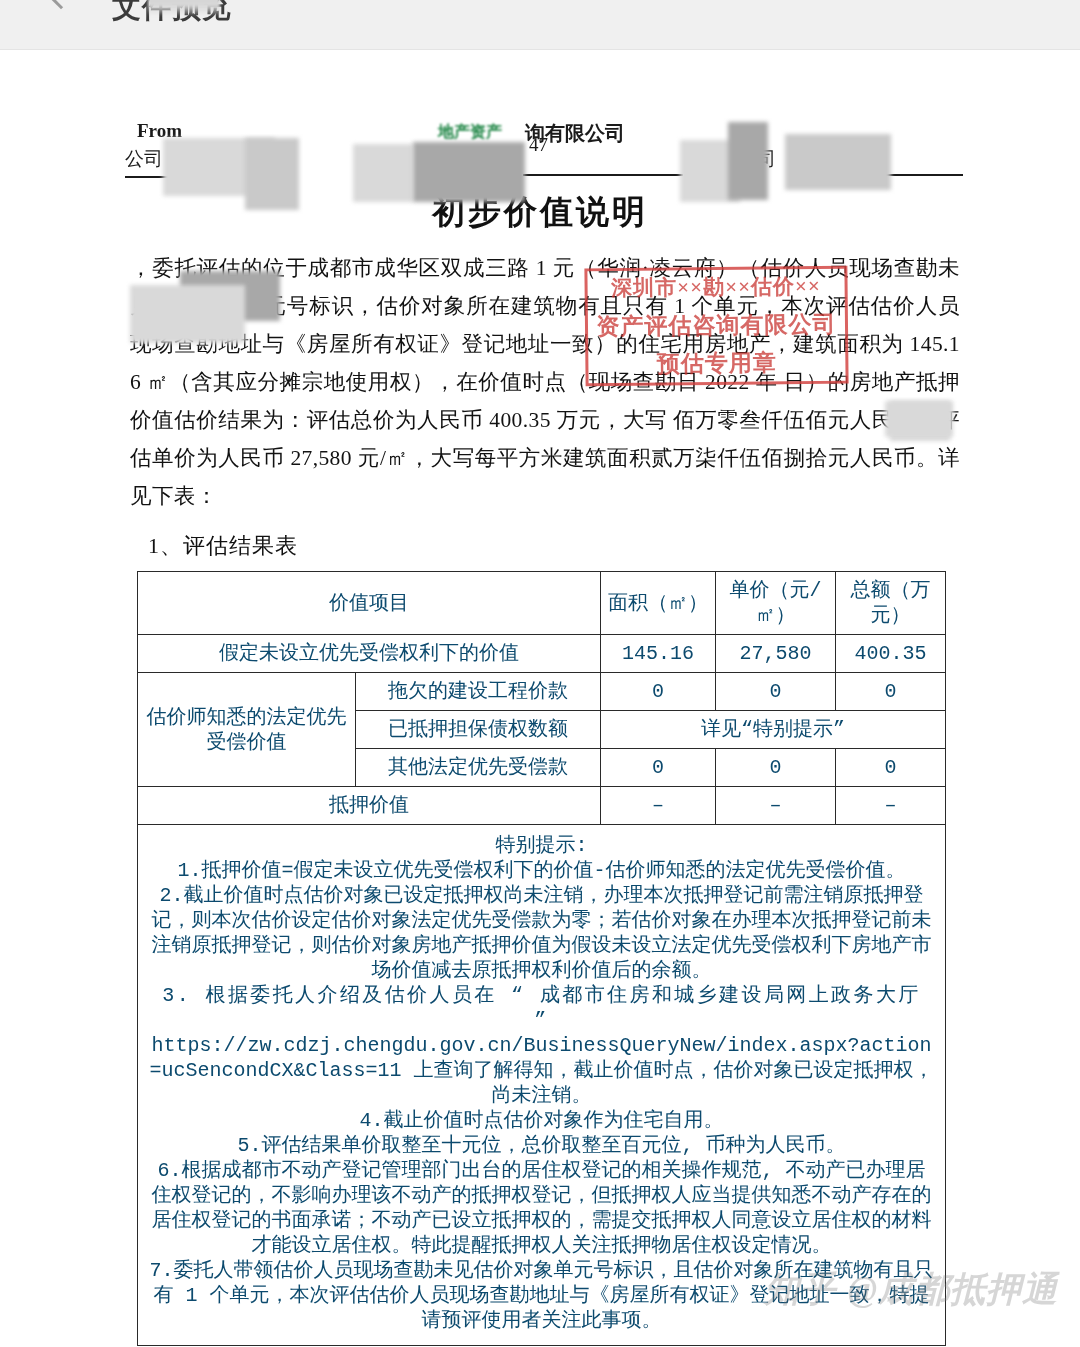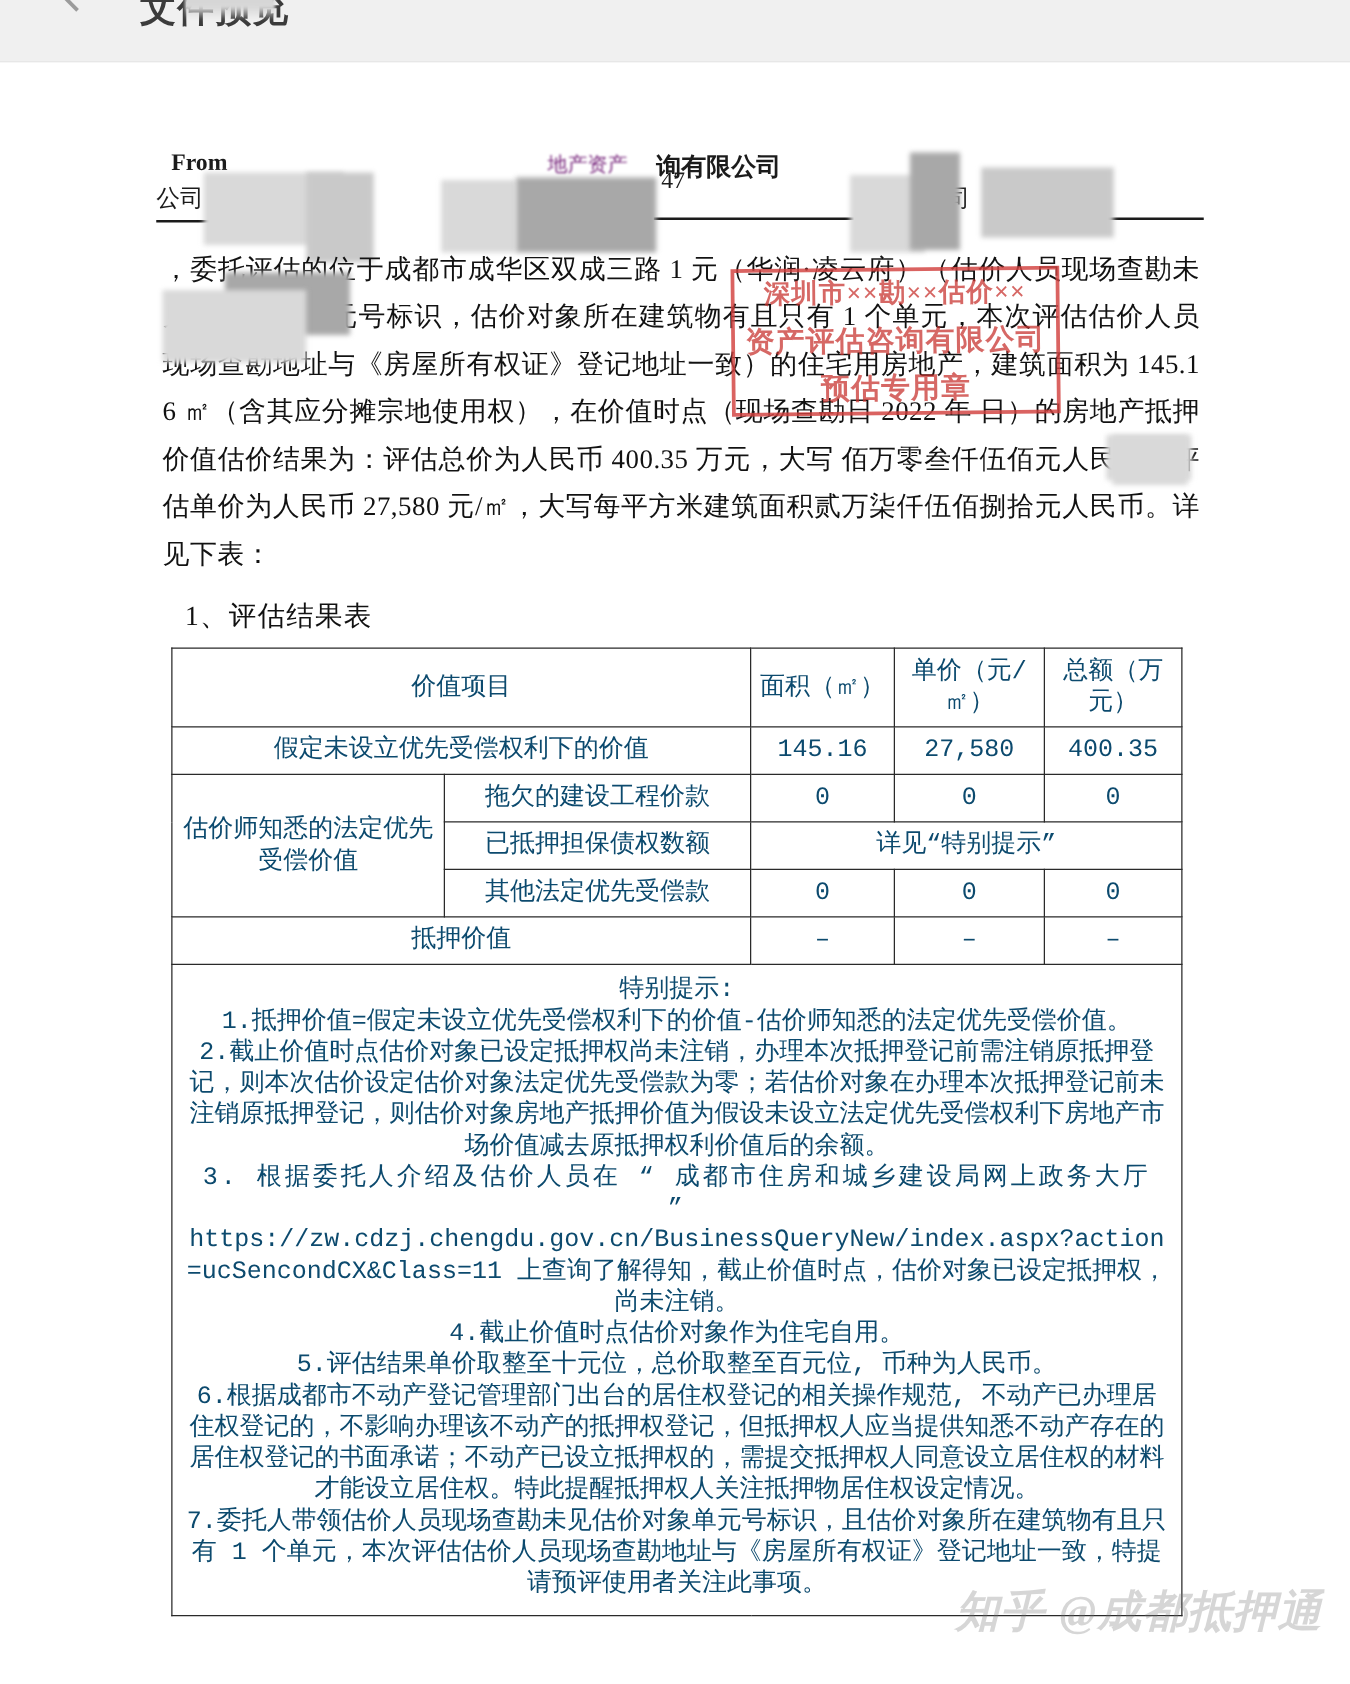--- a/index.html
+++ b/index.html
@@ -77,21 +77,21 @@
     height: 62px;
   }
   .lh-text {
     position: absolute;
     font-family: "Liberation Serif", serif;
     color: #1b1b1b;
     white-space: nowrap;
   }
   .lh-from   { left: 0;   top: 0;  font-size: 19px; font-weight: 700; margin-left: 12px; }
   .lh-gongsi { left: 0;   top: 26px; font-size: 19px; }
-  .lh-mid    { left: 288px; top: 2px; font-size: 16px; font-weight:400; color:#701a75; filter: blur(.9px); padding-left: 25px; }
+  .lh-mid    { left: 288px; top: 2px; font-size: 16px; font-weight:700; color:#15803d; filter: blur(.9px); padding-left: 25px; }
   .lh-corp   { left: 400px; top: 0;  font-size: 20px; font-weight: 700; }
   .lh-num    { left: 404px; top: 14px; font-size: 19px; }
   .lh-right  { left: 613px; top: 26px; font-size: 19px; }
 
   .lh-rule-a { position:absolute; left: 0;   top: 56px; width: 160px; height: 2px; background:#1b1b1b; }
   .lh-rule-b { position:absolute; left: 398px; top: 54px; width: 160px; height: 2px; background:#1b1b1b; }
   .lh-rule-c { position:absolute; left: 756px; top: 54px; width: 82px;  height: 2px; background:#1b1b1b; }
 
   
   .redact {
@@ -246,20 +246,21 @@
 
       <div class="redact light" style="left:38px;  top:18px;  width:112px; height:58px;"></div>
       <div class="redact" style="left:120px; top:18px;  width:54px;  height:72px;"></div>
       <div class="redact light" style="left:228px; top:24px;  width:60px;  height:58px;"></div>
       <div class="redact dark" style="left:288px; top:22px;  width:112px; height:60px;"></div>
       <div class="redact light" style="left:555px; top:20px;  width:60px;  height:62px;"></div>
       <div class="redact dark" style="left:603px; top:2px;   width:40px;  height:78px;"></div>
       <div class="redact" style="left:660px; top:14px;  width:106px; height:56px;"></div>
     </div>
 
+    <div class="doc-title">初步价值说明</div>
 
     <div class="body-wrap">
       <p class="para">，委托评估的位于成都市成华区双成三路 1               元（华润·凌云府）（估价人员现场查勘未见估价对象单元号标识，估价对象所在建筑物有且只有 1 个单元，本次评估估价人员现场查勘地址与《房屋所有权证》登记地址一致）的住宅用房地产，建筑面积为 145.16 ㎡（含其应分摊宗地使用权），在价值时点（现场查勘日 2022 年      日）的房地产抵押价值估价结果为：评估总价为人民币 400.35 万元，大写   佰万零叁仟伍佰元人民币；评估单价为人民币 27,580 元/㎡，大写每平方米建筑面积贰万柒仟伍佰捌拾元人民币。详见下表：</p>
 
       <div class="redact dark" style="left:50px;  top:22px; width:100px; height:50px;"></div>
       <div class="redact light" style="left:0px;   top:36px; width:115px; height:58px;"></div>
       <div class="redact light" style="left:760px; top:152px; width:60px; height:40px;"></div>
       <div class="redact light" style="left:755px; top:152px; width:68px; height:36px;"></div>
 
       <div id="stamp">

